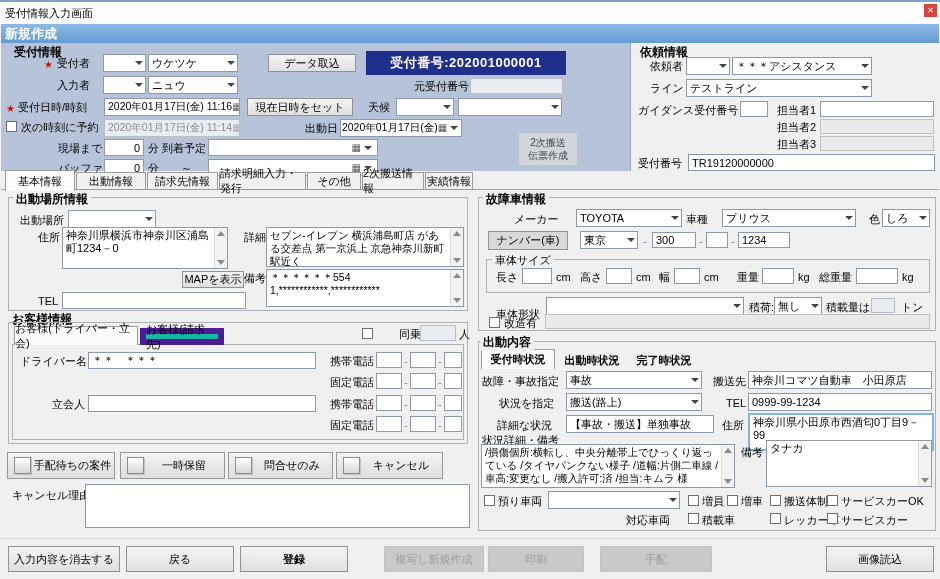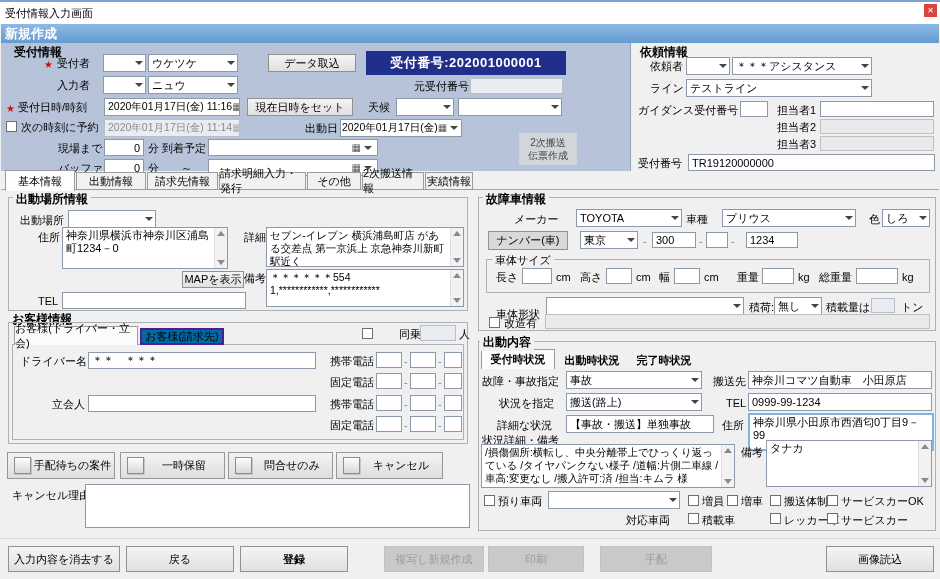--- a/index.html
+++ b/index.html
@@ -44,21 +44,21 @@
          display:flex; align-items:center; justify-content:center; z-index:1; }
   .tab.act { top:170px; height:21px; background:#fdfdfd; border-bottom:0; z-index:2; }
   .banner { position:absolute; background:#202e8c; color:#fff; font-weight:bold; font-size:13px;
             display:flex; align-items:center; justify-content:center; letter-spacing:.5px; }
   .bigbtn { position:absolute; background:linear-gradient(#f3f3f3,#dedede); border:1px solid #979797;
             display:flex; align-items:center; }
   .cb3d { width:17px; height:17px; margin-left:6px; background:linear-gradient(#fefefe,#d8d8d8);
           border:1px solid #8d8d8d; box-shadow:1px 1px 0 #c4c4c4; }
   .bigbtn .bl { flex:1; text-align:center; }
   .mtab { position:absolute; display:flex; align-items:center; justify-content:center; }
-  .mtab.box { background:#0369a1; border:2px solid #4c1d95;text-align:center; }
+  .mtab.box { background:#14b8a6; border:6px solid #4c1d95; }
   .mtab.act { background:#fbfbfb; border:1px solid #9b9b9b; border-bottom:0; z-index:2; }
 </style>
 </head>
 <body>
 
 <div class="app">
 
   <div style="position:absolute;left:0;top:0;width:940px;height:2px;background:#7da2cf;"></div>
 
   <div style="position:absolute;left:0;top:2px;width:940px;height:22px;background:#fff;">
@@ -317,21 +317,21 @@
       <span class="v">東京</span>
       <span class="c">
         <span class="tri"></span>
       </span>
     </div>
   <span class="l" style="left:643px;top:235px;color:#888;">-</span>
   <div class="in" style="left:652px;top:232px;width:44px;height:16px;">300</div>
   <span class="l" style="left:699px;top:235px;color:#888;">-</span>
   <div class="in" style="left:706px;top:232px;width:22px;height:16px;"></div>
   <span class="l" style="left:731px;top:235px;color:#888;">-</span>
-  <div class="in" style="left:738px;top:232px;width:52px;height:16px;margin-left:8px;">1234</div>
+  <div class="in" style="left:738px;top:232px;width:52px;height:16px;">1234</div>
 
   <div class="grp" style="left:486px;top:259px;width:444px;height:34px;"></div>
   <span class="gt" style="left:492px;top:253px;font-weight:normal;font-size:11px;">車体サイズ</span>
   <span class="l" style="left:496px;top:271px;">長さ</span>
   <div class="in" style="left:522px;top:268px;width:30px;height:16px;"></div>
   <span class="l" style="left:556px;top:271px;">cm</span>
   <span class="l" style="left:580px;top:271px;">高さ</span>
   <div class="in" style="left:606px;top:268px;width:26px;height:16px;"></div>
   <span class="l" style="left:636px;top:271px;">cm</span>
   <span class="l" style="left:659px;top:271px;">幅</span>

